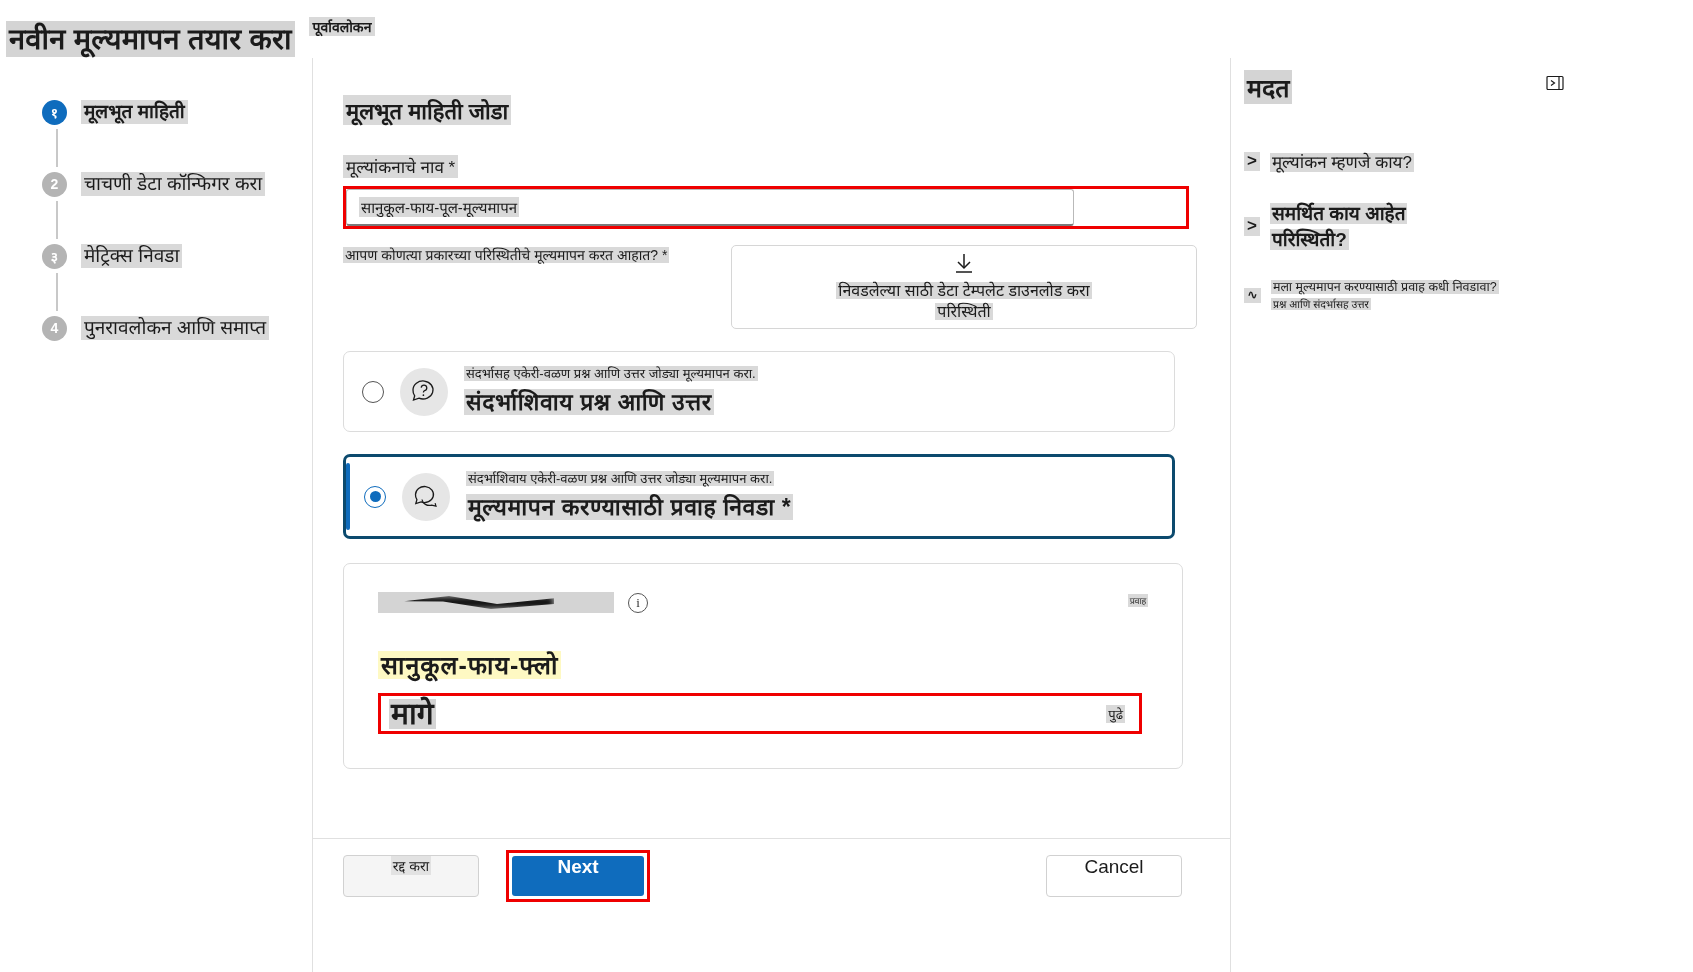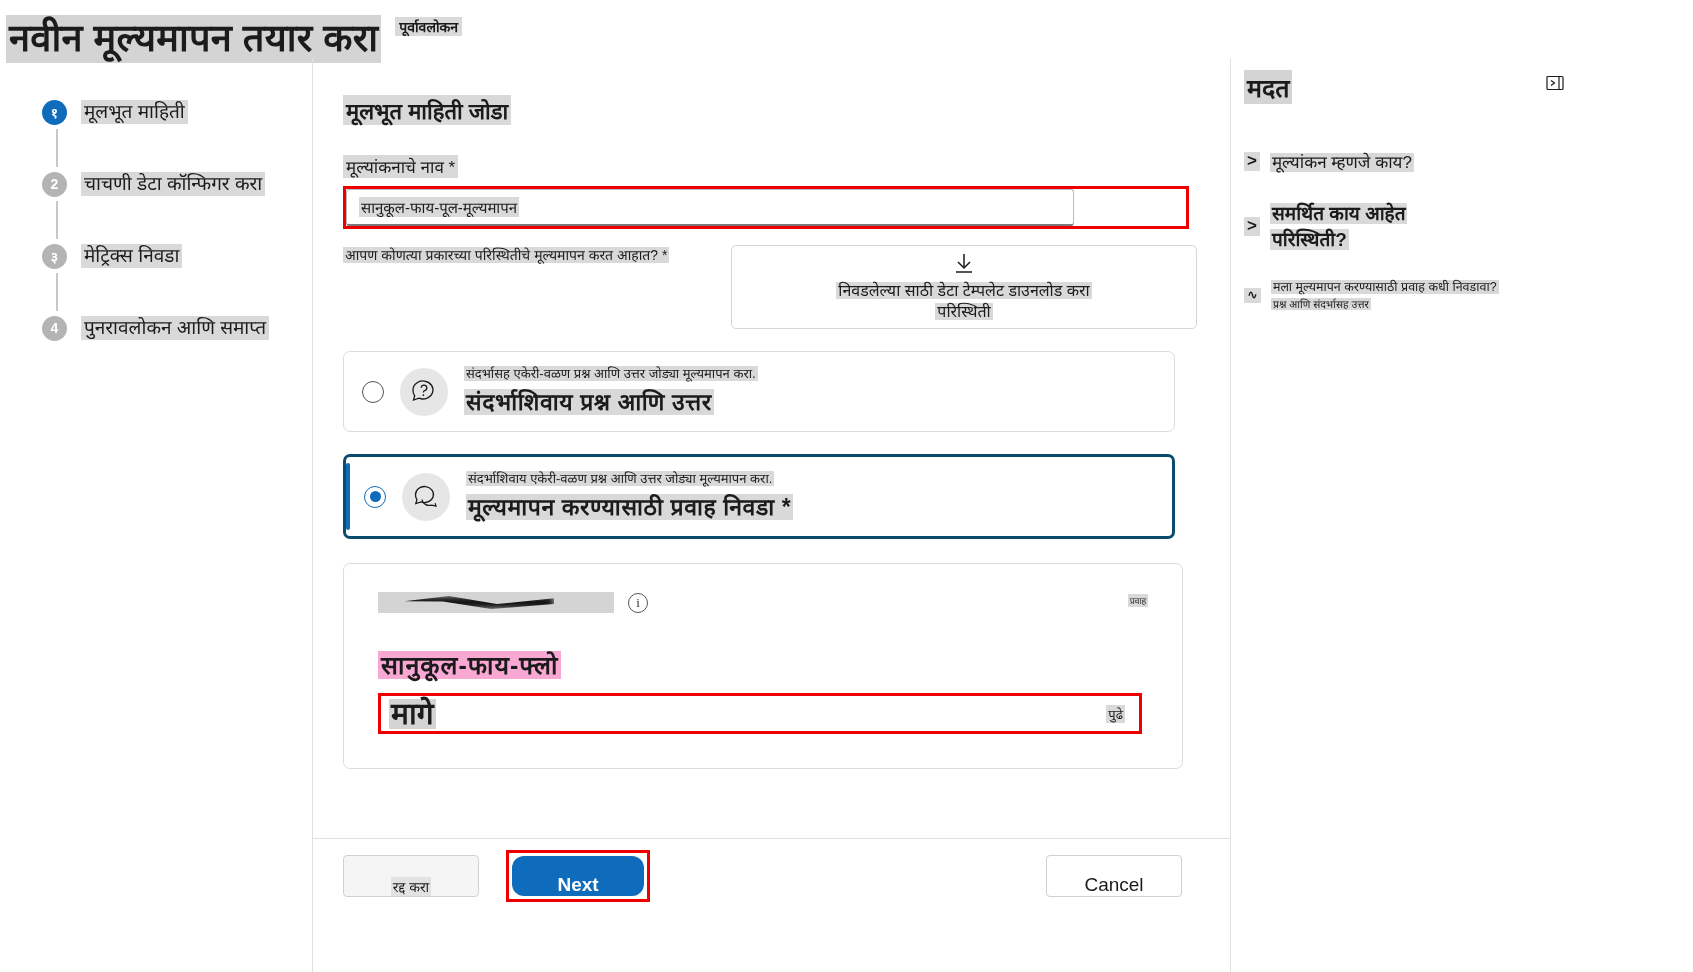--- a/index.html
+++ b/index.html
@@ -12,21 +12,21 @@
     overflow: hidden;
   }
   .page { position: relative; width: 1693px; height: 972px; background:#fff; }
 
   
   .titlebar {
     position: absolute; left: 0; top: 0; width: 1693px; height: 42px;
     display: flex; align-items: center; gap: 14px; padding-left: 6px;
   }
   .page-title {
-    font-size: 38px; font-weight: 700; letter-spacing: .2px;
+    font-size: 29px; font-weight: 700; letter-spacing: .2px;
     background: #d4d4d4; padding: 0 3px; line-height: 1.25;
     white-space: nowrap;
     margin-top: 36px;
   }
   .preview-badge {
     font-size: 14px; font-weight: 600; background: #d9d9d9;
     padding: 0 4px; align-self: flex-end; margin-bottom: 6px; white-space: nowrap;
   }
 
   
@@ -40,21 +40,21 @@
     width: 25px; height: 25px; border-radius: 50%;
     display: flex; align-items: center; justify-content: center;
     font-size: 14px; font-weight: 600; color: #ffffff; flex: 0 0 auto;
   }
   .step-circle.active { background: #0f6cbd; }
   .step-circle.idle   { background: #b4b4b4; }
   .step-label {
     font-size: 19px; background: #d9d9d9; padding: 0 3px;
     white-space: nowrap; line-height: 1.3;
   }
-  .step.active .step-label { font-weight: 400; }
+  .step.active .step-label { font-weight: 700; }
 
   
   .vdiv-left  { position: absolute; left: 312px; top: 58px; width: 1px; height: 914px; background: #e0e0e0; }
   .vdiv-right { position: absolute; left: 1230px; top: 58px; width: 1px; height: 914px; background: #e0e0e0; }
 
   
   .main { position: absolute; left: 343px; top: 95px; width: 855px; }
   .section-heading {
     font-size: 22px; font-weight: 600; background: #d9d9d9;
     display: inline-block; padding: 0 3px; margin-bottom: 30px;
@@ -137,49 +137,49 @@
     display: flex; align-items: center; justify-content: center;
     font-size: 13px; color: #333; font-family: "Liberation Serif", serif;
   }
   .flow-corner {
     position: absolute; right: 34px; top: 30px; font-size: 9px; color: #333;
     background: #d9d9d9; padding: 0 2px; letter-spacing: -.3px;
   }
   .flow-name {
     font-size: 25px; font-weight: 700; letter-spacing: 1px; margin-top: 34px;
   }
-  .flow-name span { background: #f9a8d4; padding: 0 3px; }
+  .flow-name span { background: #fef9c3; padding: 0 3px; }
   .flow-search {
     margin-top: 12px; width: 764px; height: 41px; border: 3px solid #ef0000;
     background: #fff; display: flex; align-items: center; justify-content: space-between;
     padding: 0 14px 0 8px;
   }
   .flow-search .sval { font-size: 30px; font-weight: 700; background:#d4d4d4; padding: 0 2px; line-height: 1; }
   .flow-search .snext { font-size: 13px; background:#d9d9d9; padding: 0 2px; }
 
   
   .footer-div { position: absolute; left: 313px; top: 838px; width: 918px; height: 1px; background: #e0e0e0; }
   .footer { position: absolute; left: 343px; top: 855px; width: 1340px; height: 50px; }
   .btn {
-    height: 42px; display: inline-flex; align-items: flex-end; justify-content: center;
+    height: 42px; display: inline-flex; align-items: flex-start; justify-content: center;
     border-radius: 4px; font-size: 16px; cursor: pointer;
   }
   .btn-secondary {
     position: absolute; left: 0; top: 0; width: 136px;
     border: 1px solid #d1d1d1; background: #f5f5f5;
   }
   .btn-secondary .t { background: #e2e2e2; padding: 0 2px; font-size: 14px; }
   .btn-primary-wrap {
     position: absolute; left: 163px; top: -5px; width: 144px; height: 52px;
     border: 3px solid #ef0000;
   }
   .btn-primary {
     position: absolute; left: 3px; top: 3px; width: 132px; height: 40px;
     background: #0f6cbd; color: #fff; font-weight: 700; font-size: 19px;
-    border-radius: 12px;
+    border-radius: 3px;
   }
   .btn-cancel {
     position: absolute; left: 703px; top: 0; width: 136px;
     border: 1px solid #d1d1d1; background: #fff; font-size: 19px;
   }
 
   
   .help { position: absolute; left: 1244px; top: 70px; width: 330px; }
   .help-title { font-size: 25px; font-weight: 700; background:#d4d4d4; display:inline-block; padding: 0 3px; }
   .help-list { margin-top: 48px; display: flex; flex-direction: column; gap: 26px; }

